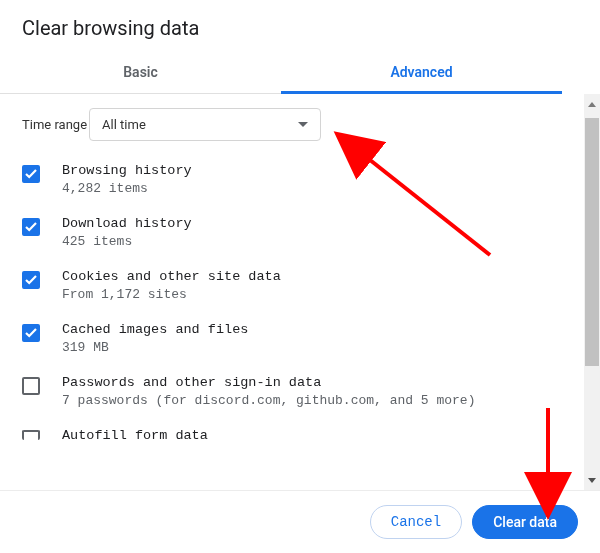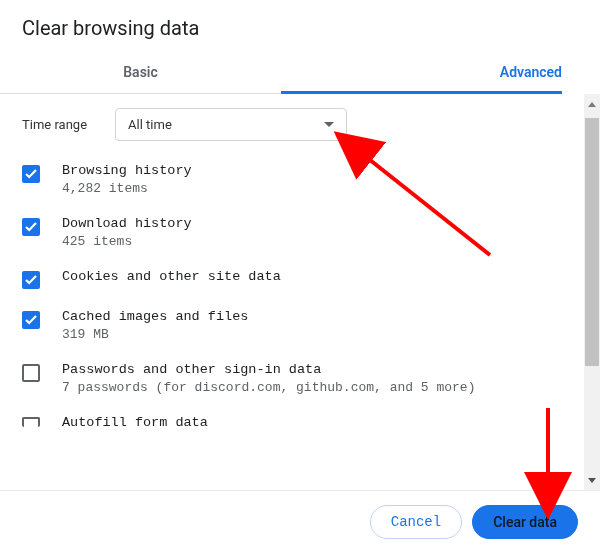--- a/index.html
+++ b/index.html
@@ -30,42 +30,41 @@
       text-align: center;
       padding: 12px 0 13px 0;
       font-size: 14px;
       font-weight: 600;
       color: #5f6368;
       cursor: pointer;
       position: relative;
     }
     .tab.active {
       color: #1a73e8;
-      text-align: right;
     }
     .tab.active::after {
       content: "";
       position: absolute;
       left: 0; right: 0; bottom: -1px;
       height: 3px;
       background: #1a73e8;
     }
     .scroll-area {
       flex: 1;
       position: relative;
       overflow: hidden;
       border-bottom: 1px solid #ececec;
     }
     .content {
       padding: 14px 22px 0 22px;
     }
     .time-row {
       display: flex;
       align-items: center;
-      gap: 28px;
+      gap: 2px;
       margin-bottom: 22px;
     }
     .time-label { font-size: 13px; color: #333; }
     .select {
       display: flex;
       align-items: center;
       justify-content: space-between;
       border: 1px solid #d4d4d4;
       border-radius: 4px;
       padding: 8px 12px;
@@ -155,21 +154,21 @@
       cursor: pointer;
     }
     .btn.cancel {
       background: #fff;
       color: #1a73e8;
       border: 1px solid #c0d3f0;
       font-family: Liberation Mono, monospace;
     }
     .btn.primary {
       background: #1a73e8;
-      color: #0f172a;
+      color: #ffffff;
       border: 1px solid #1a73e8;
     }
     .annotation-arrow {
       position: absolute;
       pointer-events: none;
     }
   </style>
 </head>
 <body>
 
@@ -217,20 +216,21 @@
       </div>
 
       <div class="item">
         <div class="checkbox checked">
           <svg width="12" height="10" viewBox="0 0 12 10">
               <path d="M1 5 L4.2 8 L11 1" stroke="#fff" stroke-width="2.2" fill="none"></path>
             </svg>
         </div>
         <div class="item-text">
           <span class="item-title">Cookies and other site data</span>
+          <span class="item-sub">From 1,172 sites</span>
         </div>
       </div>
 
       <div class="item">
         <div class="checkbox checked">
           <svg width="12" height="10" viewBox="0 0 12 10">
               <path d="M1 5 L4.2 8 L11 1" stroke="#fff" stroke-width="2.2" fill="none"></path>
             </svg>
         </div>
         <div class="item-text">

